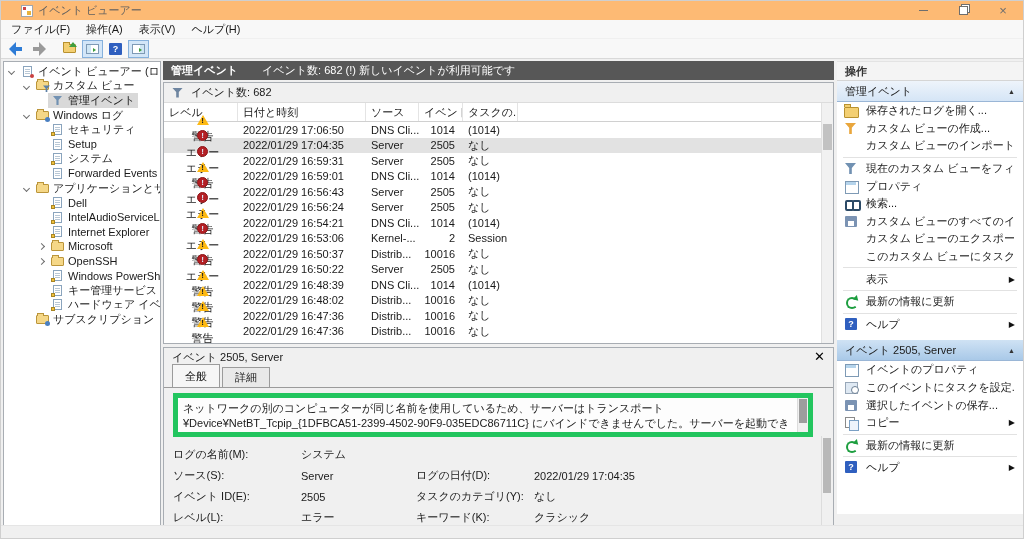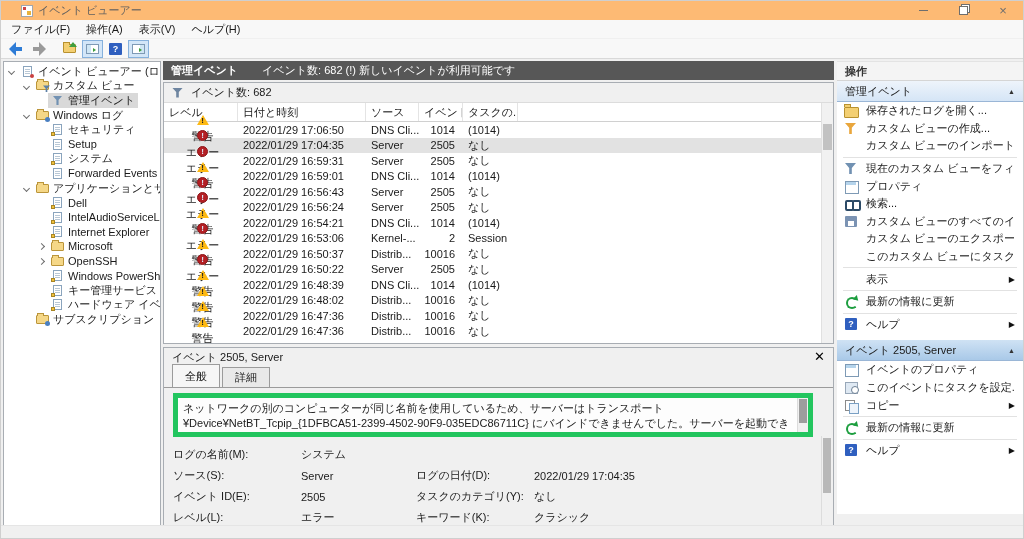--- a/index.html
+++ b/index.html
@@ -643,20 +643,24 @@
         </div>
         <div class="aitem">
           <span class="aicon aicon-properties"></span>
           <span class="alabel">イベントのプロパティ</span>
         </div>
         <div class="aitem">
           <span class="aicon aicon-task"></span>
           <span class="alabel">このイベントにタスクを設定...</span>
         </div>
         <div class="aitem">
+          <span class="aicon aicon-save"></span>
+          <span class="alabel">選択したイベントの保存...</span>
+        </div>
+        <div class="aitem">
           <span class="aicon aicon-copy"></span>
           <span class="alabel">コピー</span>
           <span class="subarrow">▶</span>
         </div>
         <div class="asep"></div>
         <div class="aitem">
           <span class="aicon aicon-refresh"></span>
           <span class="alabel">最新の情報に更新</span>
         </div>
         <div class="asep"></div>

